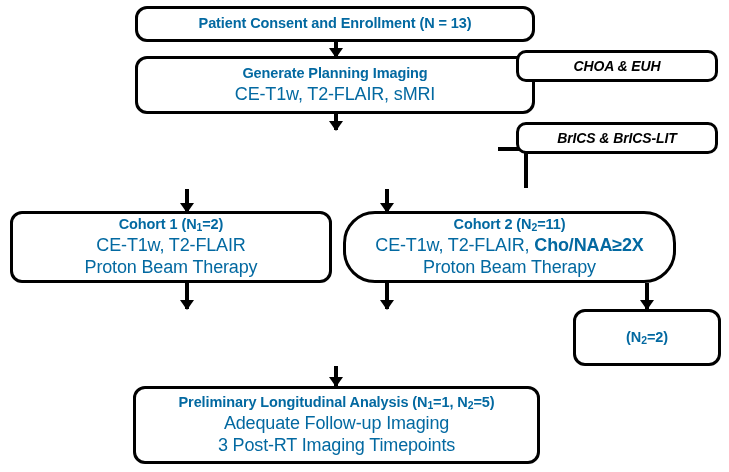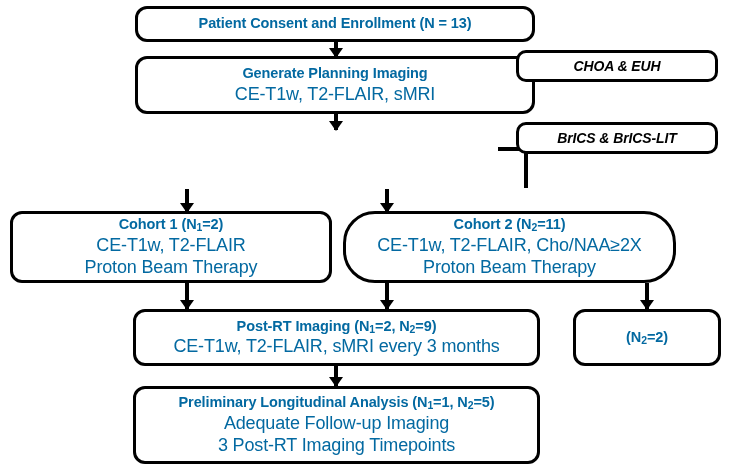--- a/index.html
+++ b/index.html
@@ -36,21 +36,21 @@
     letter-spacing: -0.1px;
     white-space: nowrap;
   }
   .node .t2 {
     font-size: 18px;
     font-weight: normal;
     line-height: 1.24;
     letter-spacing: -0.15px;
     white-space: nowrap;
   }
-  .node .t2 b { font-weight: normal; }
+  .node .t2 b { font-weight: bold; }
   .side-node {
     position: absolute;
     box-sizing: border-box;
     border: 3px solid #000000;
     border-radius: 10px;
     background: #ffffff;
     display: flex;
     align-items: center;
     justify-content: center;
     text-align: center;
@@ -141,24 +141,20 @@
     <div class="t2">CE-T1w, T2-FLAIR</div>
     <div class="t2">Proton Beam Therapy</div>
   </div>
 
   <div class="node" style="left:343px; top:211px; width:333px; height:72px;border-radius:32px;">
     <div class="t1"><span>Cohort 2 (N</span><sub>2</sub><span>=11)</span></div>
     <div class="t2"><span>CE-T1w, T2-FLAIR, </span><b>Cho/NAA≥2X</b></div>
     <div class="t2">Proton Beam Therapy</div>
   </div>
 
-  <div class="node" style="left:133px; top:309px; width:407px; height:57px;">
-    <div class="t1"><span>Post-RT Imaging (N</span><sub>1</sub><span>=2, N</span><sub>2</sub><span>=9)</span></div>
-    <div class="t2">CE-T1w, T2-FLAIR, sMRI every 3 months</div>
-  </div>
 
   <div class="node" style="left:573px; top:309px; width:148px; height:57px;">
     <div class="t1"><span>(N</span><sub>2</sub><span>=2)</span></div>
   </div>
 
   <div class="node" style="left:133px; top:386px; width:407px; height:78px;">
     <div class="t1"><span>Preliminary Longitudinal Analysis (N</span><sub>1</sub><span>=1, N</span><sub>2</sub><span>=5)</span></div>
     <div class="t2">Adequate Follow-up Imaging</div>
     <div class="t2">3 Post-RT Imaging Timepoints</div>
   </div>

